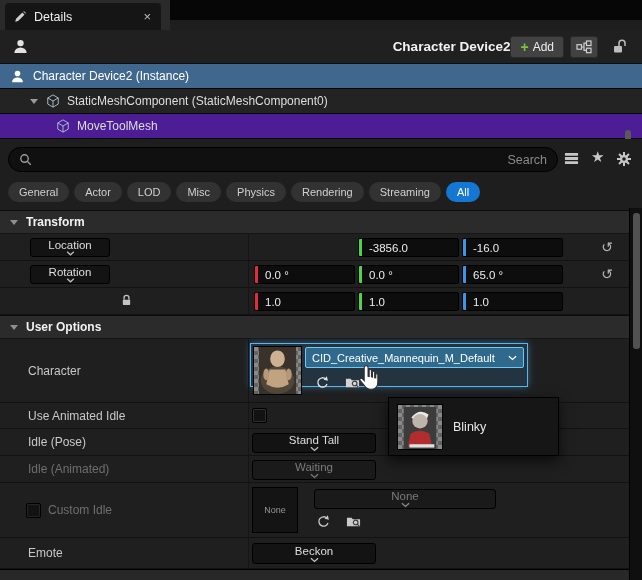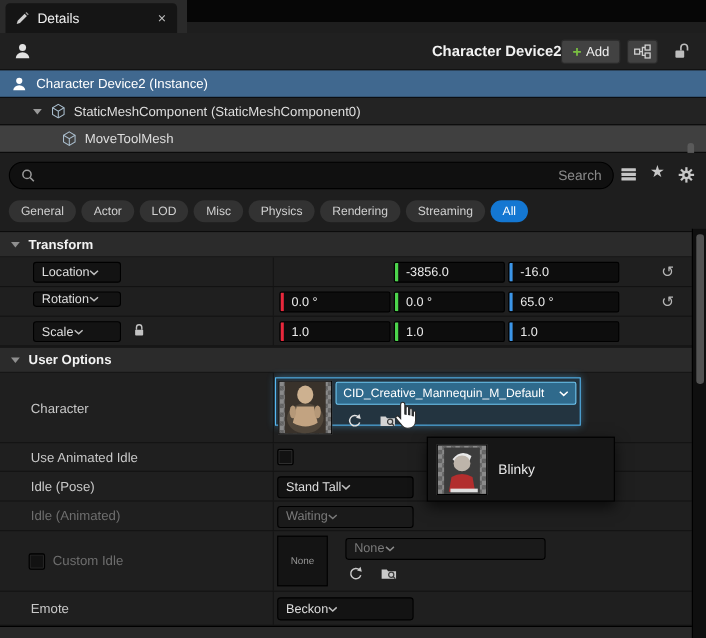--- a/index.html
+++ b/index.html
@@ -27,21 +27,21 @@
   .hdr-btn { width:28px; height:22px; background:#424242; border:1px solid #2b2b2b; border-radius:3px;
              display:flex; align-items:center; justify-content:center; margin-right:10px; cursor:pointer; }
   .hdr-lock { width:24px; height:22px; display:flex; align-items:center; justify-content:center; margin-right:10px; cursor:pointer; }
 
   
   .tree { position:absolute; left:0; top:64px; width:642px; height:75px; background:#111; }
   .trow { position:absolute; left:0; width:642px; height:25px; display:flex; align-items:center;
           font-size:12px; color:#dedede; border-bottom:1px solid #050505; }
   .trow.sel { background:#40688f; color:#fff; }
   .trow.r2 { background:#232323; }
-  .trow.r3 { background:#404040; }
+  .trow.r3 { background:#4c1d95; }
   .caret { width:0; height:0; border-left:4px solid transparent; border-right:4px solid transparent;
            border-top:5px solid #9a9a9a; }
   .tree-scroll { position:absolute; left:625px; top:66px; width:6px; height:34px; background:#5a5a5a; border-radius:3px; }
 
   
   .searchband { position:absolute; left:0; top:139px; width:642px; height:41px; background:#1e1e1e; }
   .searchbox { position:absolute; left:8px; top:8px; width:550px; height:25px; background:#101010;
                border:1px solid #000; border-radius:13px; display:flex; align-items:center; padding:0 10px; gap:8px; }
   .searchbox input { background:transparent; border:none; outline:none; color:#d8d8d8; font-size:12.5px;
                      font-family:"Liberation Sans",sans-serif; width:100%;text-align:right; }
@@ -58,23 +58,23 @@
   
   .sechdr { position:absolute; left:0; width:629px; height:24px; background:#2b2b2b;
             border-top:1px solid #0c0c0c; border-bottom:1px solid #151515;
             display:flex; align-items:center; gap:8px; padding-left:10px; }
   .sechdr span { color:#f2f2f2; font-size:12px; font-weight:700; }
   .prow { position:absolute; left:0; width:629px; background:#1f1f1f; border-bottom:1px solid #121212; }
   .prow::after { content:''; position:absolute; left:248px; top:0; bottom:0; width:1px; background:#151515; }
   .plabel { position:absolute; left:28px; top:50%; transform:translateY(-50%); font-size:12px; color:#c8c8c8; }
   .dim { color:#6e6e6e !important; }
 
-  .combo { position:absolute; display:flex; align-items:center; justify-content:flex-start;
+  .combo { position:absolute; display:flex; align-items:center; justify-content:flex-end;
            background:#131313; border:1px solid #000; border-radius:3px; padding:0 7px;
-           font-size:11.5px; color:#dedede; cursor:pointer; }
+           font-size:11.5px; color:#dedede; cursor:pointer;flex-direction:column; }
   .combo.dimmed { background:#1a1a1a; color:#7a7a7a; }
 
   .numf { position:absolute; top:4px; height:19px; background:#0d0d0d; border:1px solid #000;
           border-radius:2px; display:flex; align-items:center; overflow:hidden; cursor:text; }
   .axis { width:3px; align-self:stretch; }
   .numtext { color:#ebebeb; font-size:11.5px; padding-left:7px; white-space:nowrap; }
   .resetbtn { position:absolute; left:598px; top:4px; width:18px; height:18px; color:#b5b5b5;
               font-size:14px; line-height:18px; text-align:center; cursor:pointer; }
 
   .chk { position:absolute; width:15px; height:15px; background:#121212; border:1px solid #000;
@@ -260,21 +260,21 @@
       <span class="numtext">-3856.0</span>
     </div>
     <div class="numf" style="left:462px;width:101px">
       <span class="axis" style="background:#3c96e8"></span>
       <span class="numtext">-16.0</span>
     </div>
     <span class="resetbtn">↺</span>
   </div>
 
   <div class="prow" style="top:261px;height:27px">
-    <div class="combo" style="left:30px;top:4px;width:80px;height:14px">
+    <div class="combo" style="left:30px;top:4px;width:80px;height:19px">
       <span>Rotation</span>
       <svg width="9" height="6" viewBox="0 0 10 6">
           <path d="M1 1 L5 4.6 L9 1" stroke="#bfbfbf" stroke-width="1.5" fill="none"></path>
         </svg>
     </div>
     <div class="numf" style="left:254px;width:101px">
       <span class="axis" style="background:#e8283c"></span>
       <span class="numtext">0.0 °</span>
     </div>
     <div class="numf" style="left:358px;width:101px">
@@ -282,26 +282,20 @@
       <span class="numtext">0.0 °</span>
     </div>
     <div class="numf" style="left:462px;width:101px">
       <span class="axis" style="background:#3c96e8"></span>
       <span class="numtext">65.0 °</span>
     </div>
     <span class="resetbtn">↺</span>
   </div>
 
   <div class="prow" style="top:288px;height:27px">
-    <div class="combo" style="left:30px;top:4px;width:80px;height:19px">
-      <span>Scale</span>
-      <svg width="9" height="6" viewBox="0 0 10 6">
-          <path d="M1 1 L5 4.6 L9 1" stroke="#bfbfbf" stroke-width="1.5" fill="none"></path>
-        </svg>
-    </div>
     <span style="position:absolute;left:120px;top:6px;display:flex">
       <svg width="13" height="13" viewBox="0 0 16 16">
           <path d="M5 7 V4.6 a3 3 0 0 1 6 0 V7" fill="none" stroke="#c3c3c3" stroke-width="1.6"></path>
           <rect x="3.5" y="7" width="9" height="6.5" rx="1" fill="#c3c3c3"></rect>
         </svg>
     </span>
     <div class="numf" style="left:254px;width:101px">
       <span class="axis" style="background:#e8283c"></span>
       <span class="numtext">1.0</span>
     </div>

